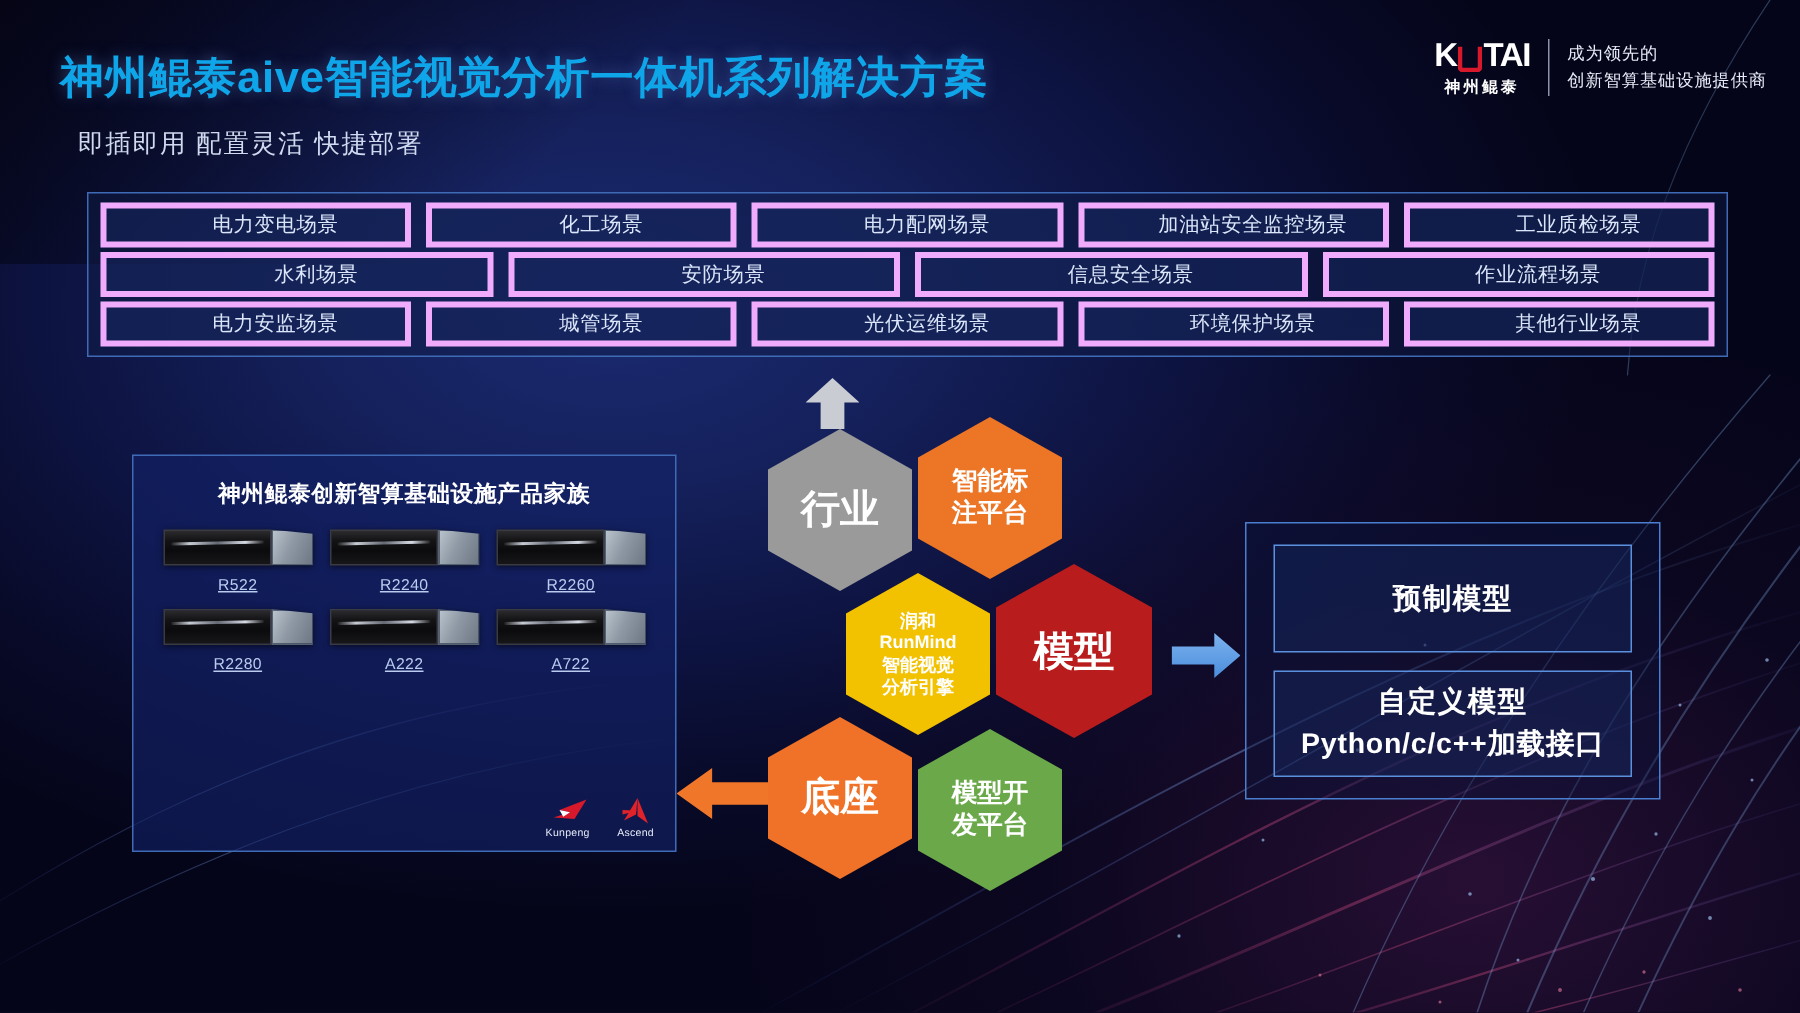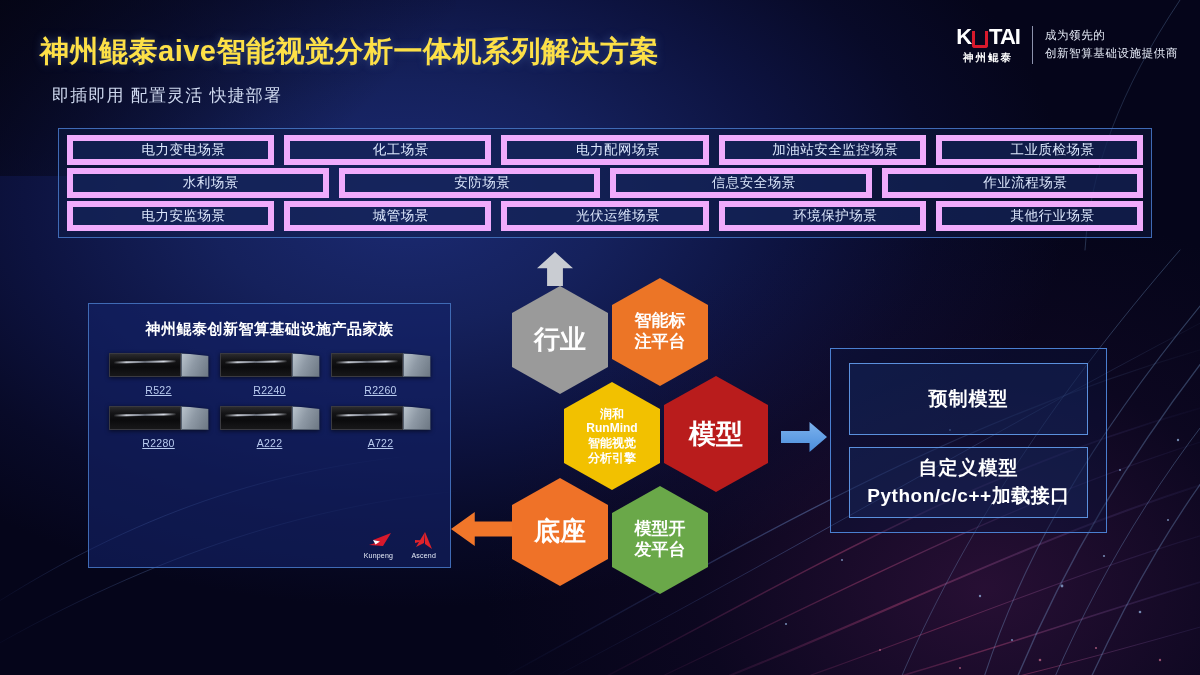--- a/index.html
+++ b/index.html
@@ -22,21 +22,21 @@
     background:radial-gradient(ellipse at 60% 60%, rgba(90,30,90,0.40) 0%, rgba(40,15,55,0.20) 40%, rgba(0,0,0,0) 70%);
   }
   .bg-dark-tl{
     position:absolute; left:0; top:0; width:38%; height:26%;
     background:linear-gradient(135deg, rgba(4,4,18,0.85) 0%, rgba(10,12,45,0.0) 75%);
   }
   .bg-swirl{ position:absolute; inset:0; opacity:.9; }
   
   .title{
     position:absolute; left:40px; top:32px;
-    font-size:29px; font-weight:bold; color:#fde047;
+    font-size:29px; font-weight:bold; color:#0ea5e9;
     letter-spacing:.5px; text-shadow:0 0 10px rgba(120,170,255,.35);
   }
   .subtitle{
     position:absolute; left:52px; top:84px;
     font-size:17px; color:#cfd9ef; letter-spacing:1.2px;
   }
   
   .logo-wrap{ position:absolute; right:22px; top:24px; display:flex; align-items:center; gap:12px; }
   .logo-mark{ display:flex; flex-direction:column; align-items:center; }
   .logo-top{ display:flex; align-items:center; }
@@ -50,21 +50,21 @@
   .logo-slogan{ display:flex; flex-direction:column; gap:3px; }
   .logo-slogan span{ font-size:11.5px; color:#e6ebf7; letter-spacing:.6px; }
   
   .scenarios{
     position:absolute; left:58px; top:128px; width:1094px; height:110px;
     border:1.5px solid #3f6ab5; background:rgba(16,28,72,0.45);
     padding:6px 8px; display:flex; flex-direction:column; justify-content:space-between;
   }
   .sc-row{ display:flex; gap:10px; height:30px; }
   .sc-cell{
-    flex:1; border:6px solid #f0abfc; background:rgba(22,38,92,0.55);
+    flex:1; border:4px solid #f0abfc; background:rgba(22,38,92,0.55);
     display:flex; align-items:center; justify-content:center;
     color:#dbe6fb; font-size:13.5px; letter-spacing:.5px;padding-left:26px;
   }
   
   .prod-panel{
     position:absolute; left:88px; top:303px; width:363px; height:265px;
     border:1.5px solid #3f6ab5; background:rgba(20,34,104,0.62);
   }
   .prod-title{
     text-align:center; color:#ffffff; font-size:15px; font-weight:bold;

